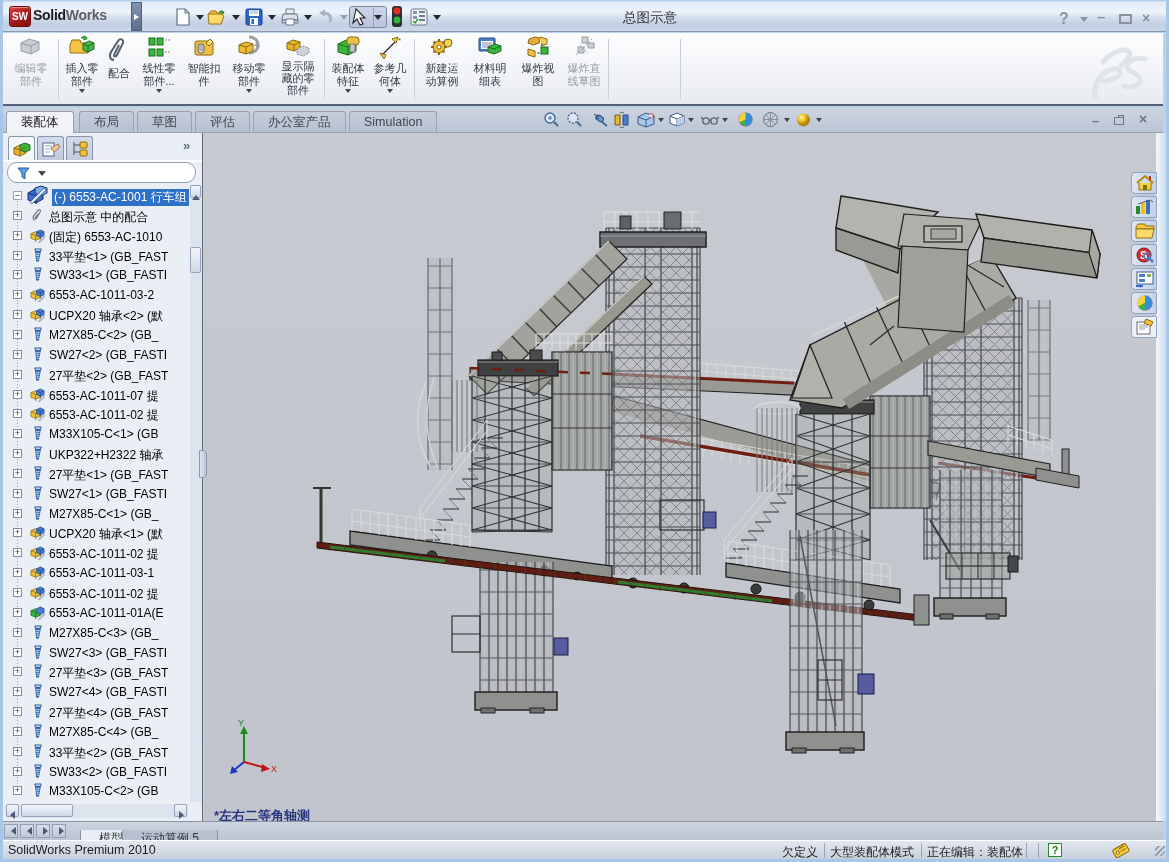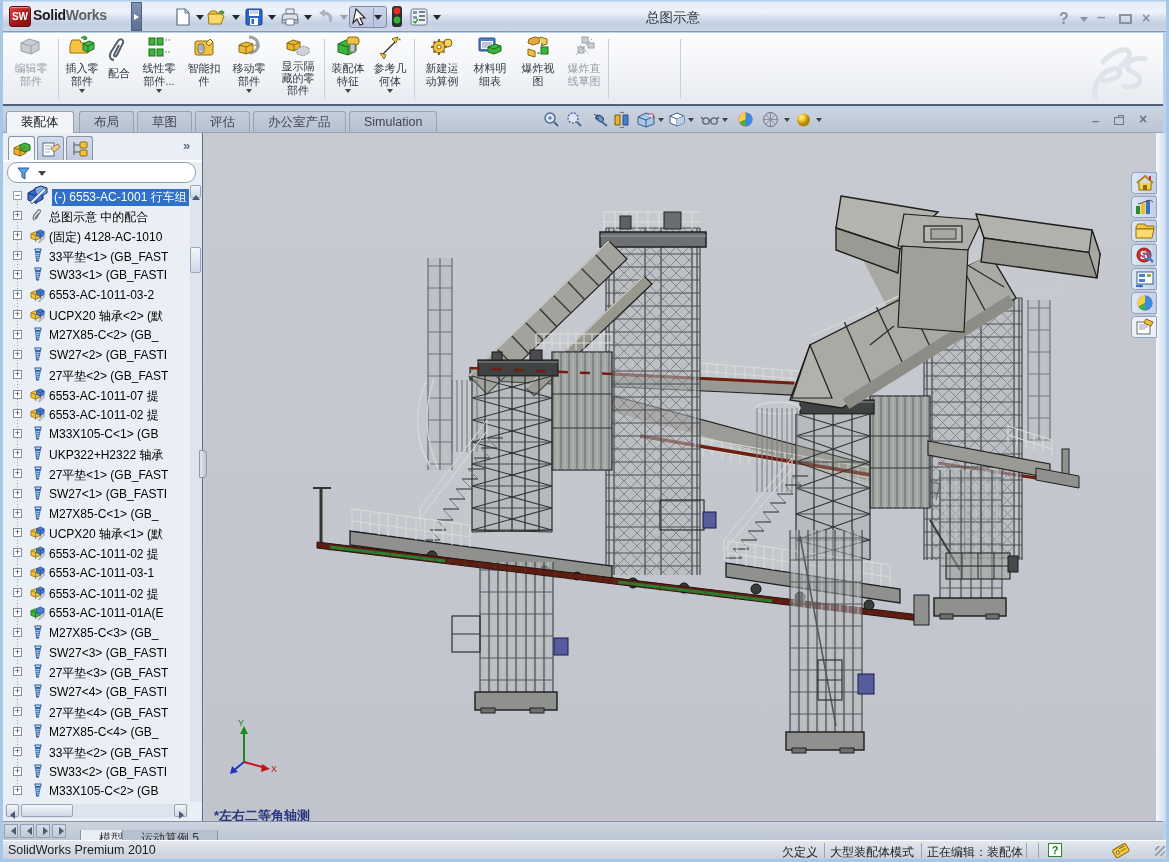--- a/index.html
+++ b/index.html
@@ -8,21 +8,21 @@
 #title{left:0;top:0;width:1169px;height:32px;background:linear-gradient(180deg,#a6c9ec 0,#e4ecf8 8%,#eef3fa 40%,#d5dfee 55%,#c3cfe2 78%,#ccd8ea 100%);border-bottom:1px solid #8c99ad}
 #swlogo{left:9px;top:6px;width:22px;height:21px;background:linear-gradient(145deg,#e04040,#a01818 60%,#7d0f0f);border:1px solid #6a0c0c;border-radius:3px;color:#fff;font-weight:bold;font-size:10px;text-align:center;line-height:20px;box-shadow:inset 0 1px 1px rgba(255,255,255,.5)}
 #swtext{left:33px;top:7px;font-size:14px;font-weight:bold;color:#1c1c1c;letter-spacing:-0.3px}
 #swtext span{color:#5d6166}
 #menuarr{left:131px;top:2px;width:11px;height:29px;background:linear-gradient(180deg,#7e8dا,#5a6b8c) ;background:linear-gradient(180deg,#8494b2,#5d6e90);border:1px solid #4e5f80;color:#fff;font-size:7px;text-align:center;line-height:28px}
 .tbi{top:8px;width:18px;height:18px}
 .caret{top:15px;width:0;height:0;border-left:4px solid transparent;border-right:4px solid transparent;border-top:5px solid #24292e}
 .caretg{border-top-color:#9aa0a8}
 #selbox{left:349px;top:6px;width:38px;height:22px;border:1px solid #7c8aa0;border-radius:3px;background:linear-gradient(180deg,#cdd5ea,#b9c3dd)}
 #selbox .sep{position:absolute;left:23px;top:1px;width:1px;height:19px;background:#93a0b8}
-#doctitle{left:600px;top:9px;width:100px;text-align:right;font-size:13.5px;color:#2e3338}
+#doctitle{left:600px;top:9px;width:100px;text-align:center;font-size:13.5px;color:#2e3338}
 #search{left:855px;top:7px;width:198px;height:21px;background:linear-gradient(180deg,#fff,#f2f5f9);border:1px solid #8a98ac;border-radius:11px;font-size:12px;color:#1c1c1c;line-height:19px}
 .winbtn{top:12px;font-weight:bold;color:#8a92a2;font-size:15px}
 
 #ribbon{left:0;top:33px;width:1163px;height:73px;background:linear-gradient(180deg,#fdfdfe,#f1f3f7 60%,#e7eaf0);border-bottom:2px solid #566072;overflow:hidden}
 .rbtn{position:absolute;top:2px;text-align:center;font-size:11px;color:#333a44;line-height:12.5px}
 .rbtn .ic{margin:0 auto 1px;width:28px;height:26px;position:relative}
 .rbtn .dn{margin:2px auto 0;width:0;height:0;border-left:3.5px solid transparent;border-right:3.5px solid transparent;border-top:4px solid #444}
 .rsep{position:absolute;top:6px;width:1px;height:60px;background:#c9ced8}
 #instant{position:absolute;left:612px;top:1px;width:60px;height:68px;background:linear-gradient(180deg,#d3d7ee,#bcc2e2);border:1px solid #8a91bf;border-radius:4px;text-align:center;font-size:11px;color:#2e3338}
 
@@ -378,21 +378,21 @@
           <svg class="ticon">
             <use href="#icC"></use>
           </svg>
           <span class="ttext">总图示意 中的配合</span>
         </div>
 <div class="trow" style="top:43px">
           <div class="texp">+</div>
           <svg class="ticon">
             <use href="#icA"></use>
           </svg>
-          <span class="ttext">(固定) 4128-AC-1010</span>
+          <span class="ttext">(固定) 6553-AC-1010</span>
         </div>
 <div class="trow" style="top:63px">
           <div class="texp">+</div>
           <svg class="ticon">
             <use href="#icB"></use>
           </svg>
           <span class="ttext">33平垫&lt;1&gt; (GB_FAST</span>
         </div>
 <div class="trow" style="top:82px">
           <div class="texp">+</div>

